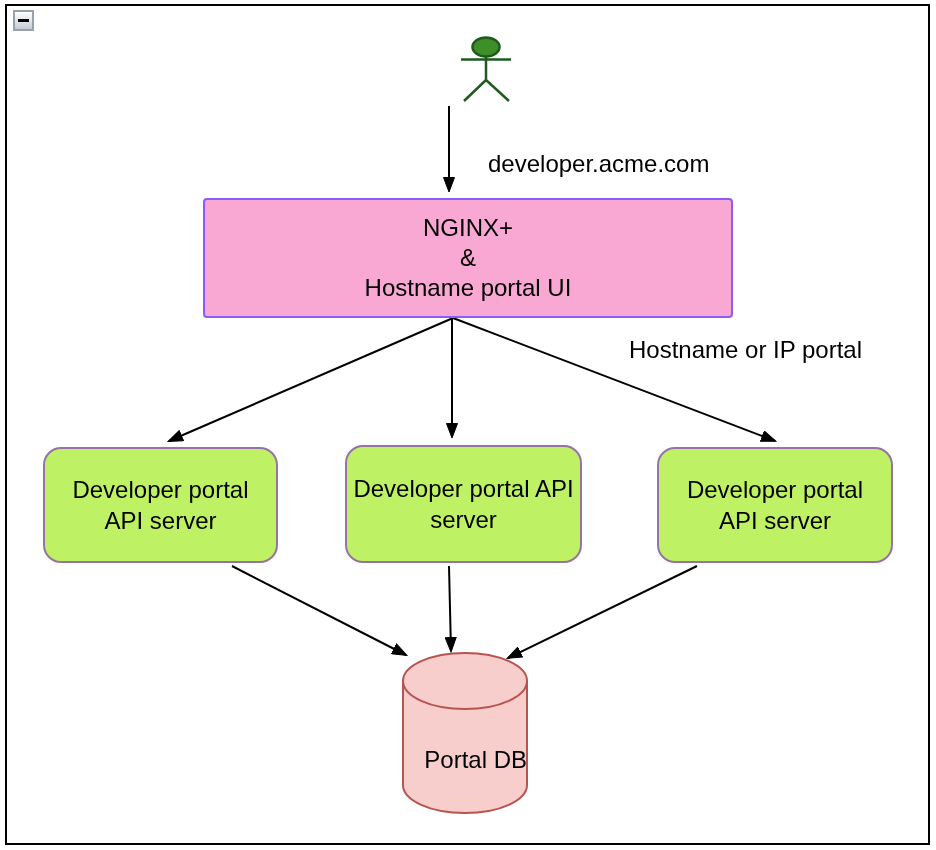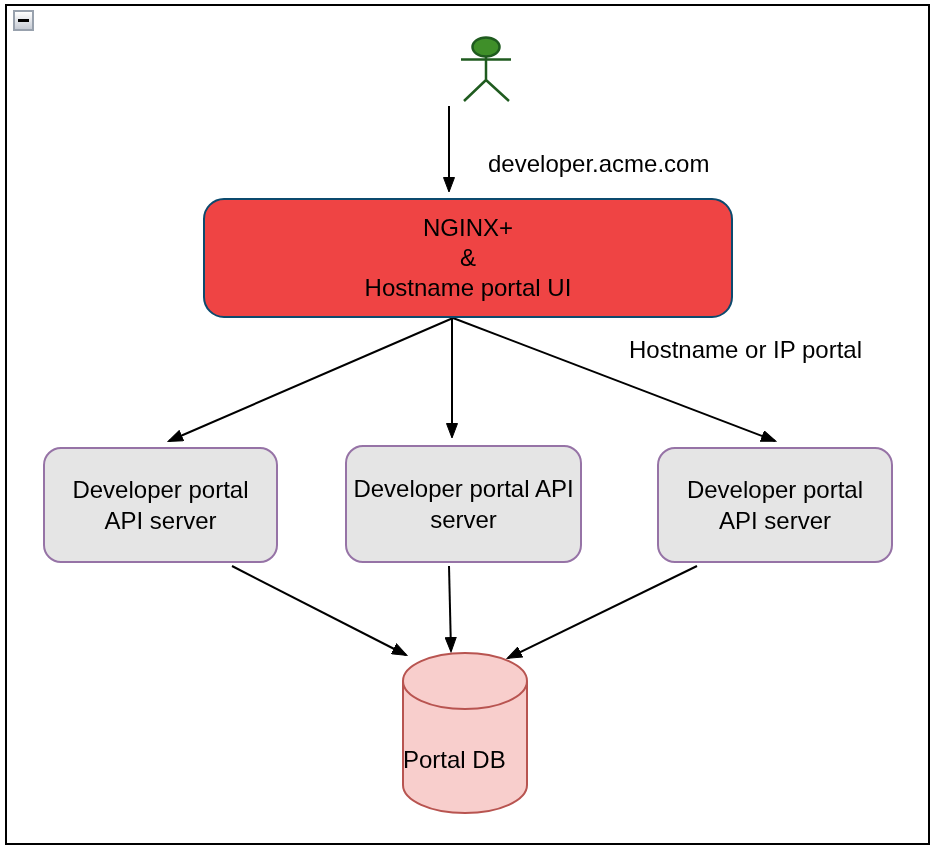--- a/index.html
+++ b/index.html
@@ -20,36 +20,36 @@
   }
   .collapse-btn .minus-bar{width:11px;height:3px;background:#000;}
   svg.diagram-layer{position:absolute;left:0;top:0;}
   .node{
     position:absolute;display:flex;flex-direction:column;
     align-items:center;justify-content:center;text-align:center;
     font-size:24px;box-sizing:border-box;
   }
   .node-green{
     left:203px;top:198px;width:530px;height:120px;
-    background:#ef4444;border:2px solid #0c4a6e;border-radius:21px;
+    background:#f9a8d4;border:2px solid #8b5cf6;border-radius:4px;
     line-height:30px;
   }
   .node-purple{
-    background:#e5e5e5;border:2px solid #9673A6;border-radius:18px;
+    background:#bef264;border:2px solid #9673A6;border-radius:18px;
     line-height:31px;padding:0 6px;
   }
   .node[data-name="node-api-server-1"]{left:43px;top:447px;width:235px;height:116px;}
   .node[data-name="node-api-server-2"]{left:345px;top:445px;width:237px;height:118px;}
   .node[data-name="node-api-server-3"]{left:657px;top:447px;width:236px;height:116px;}
   .edge-label{position:absolute;font-size:24px;white-space:nowrap;}
   .edge-label[data-name="edge-label-developer-url"]{left:488px;top:150px;}
   .edge-label[data-name="edge-label-hostname"]{left:629px;top:336px;}
   .db-label{
     position:absolute;left:403px;top:746px;width:124px;
-    text-align:left;font-size:24px;
+    text-align:right;font-size:24px;
   }
 </style>
 </head>
 <body>
 
 <div class="canvas" data-name="diagram-canvas">
 
   <div class="frame" data-name="diagram-frame-border"></div>
 
   <button class="collapse-btn" data-name="collapse-button">

